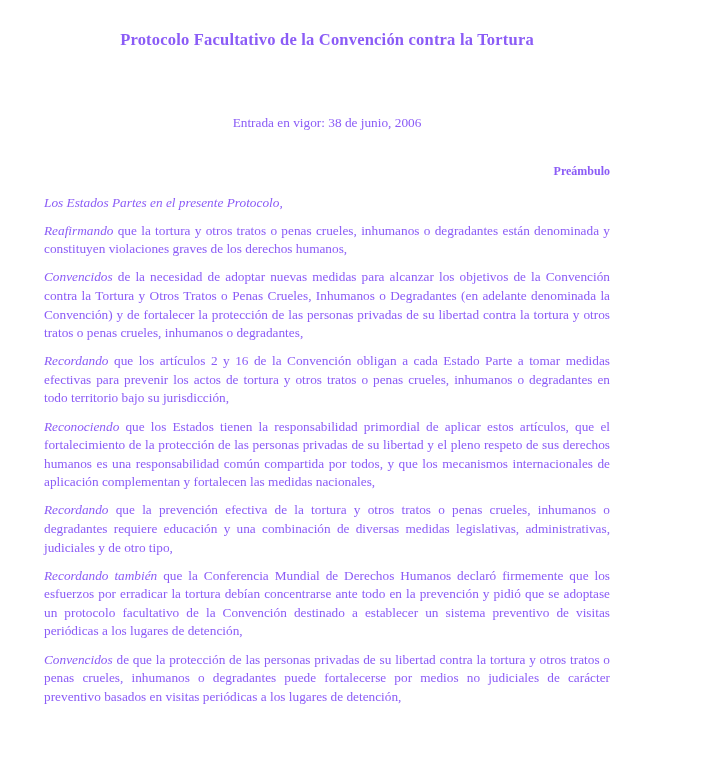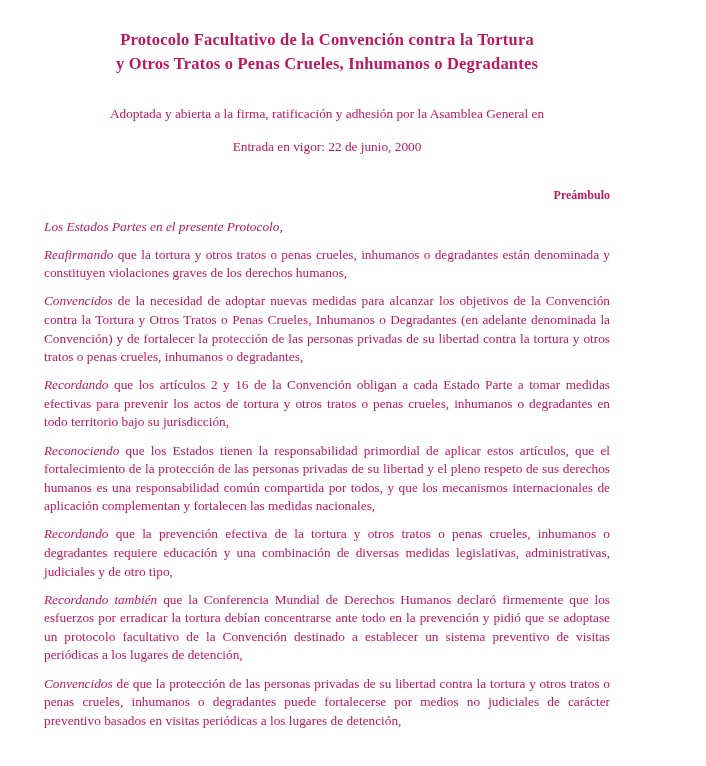--- a/index.html
+++ b/index.html
@@ -6,21 +6,21 @@
     margin: 0;
     padding: 0;
     background: #ffffff;
   }
   .page {
     position: relative;
     width: 706px;
     height: 766px;
     box-sizing: border-box;
     background: #ffffff;
-    color: #be185d;
+    color: #8b5cf6;
     font-family: "Liberation Serif", "DejaVu Serif", serif;
     padding: 28px 96px 0 44px;
     overflow: hidden;
   }
   .doc-title {
     margin: 0;
     font-size: 16.5px;
     line-height: 24px;
     font-weight: bold;
     text-align: center;
@@ -60,28 +60,27 @@
     font-style: italic;
   }
 </style>
 </head>
 <body>
 
 <div class="page">
 
   <h1 class="doc-title">
     <span>Protocolo Facultativo de la Convención contra la Tortura</span><br>
-    <span>y Otros Tratos o Penas Crueles, Inhumanos o Degradantes</span>
   </h1>
 
   <p class="adoption">
-    <span>Adoptada y abierta a la firma, ratificación y adhesión por la Asamblea General en</span><br>
+    <br>
   </p>
 
-  <p class="entry">Entrada en vigor: 22 de junio, 2000</p>
+  <p class="entry">Entrada en vigor: 38 de junio, 2006</p>
 
   <h2 class="preamble-heading">Preámbulo</h2>
 
   <p class="par opening">Los Estados Partes en el presente Protocolo,</p>
 
   <div id="paragraph-list">
   <p class="par"><span class="lead">Reafirmando</span><span class="rest"> que la tortura y otros tratos o penas crueles, inhumanos o degradantes están denominada y constituyen violaciones graves de los derechos humanos,</span></p>
 
   <p class="par"><span class="lead">Convencidos</span><span class="rest"> de la necesidad de adoptar nuevas medidas para alcanzar los objetivos de la Convención contra la Tortura y Otros Tratos o Penas Crueles, Inhumanos o Degradantes (en adelante denominada la Convención) y de fortalecer la protección de las personas privadas de su libertad contra la tortura y otros tratos o penas crueles, inhumanos o degradantes,</span></p>
 

